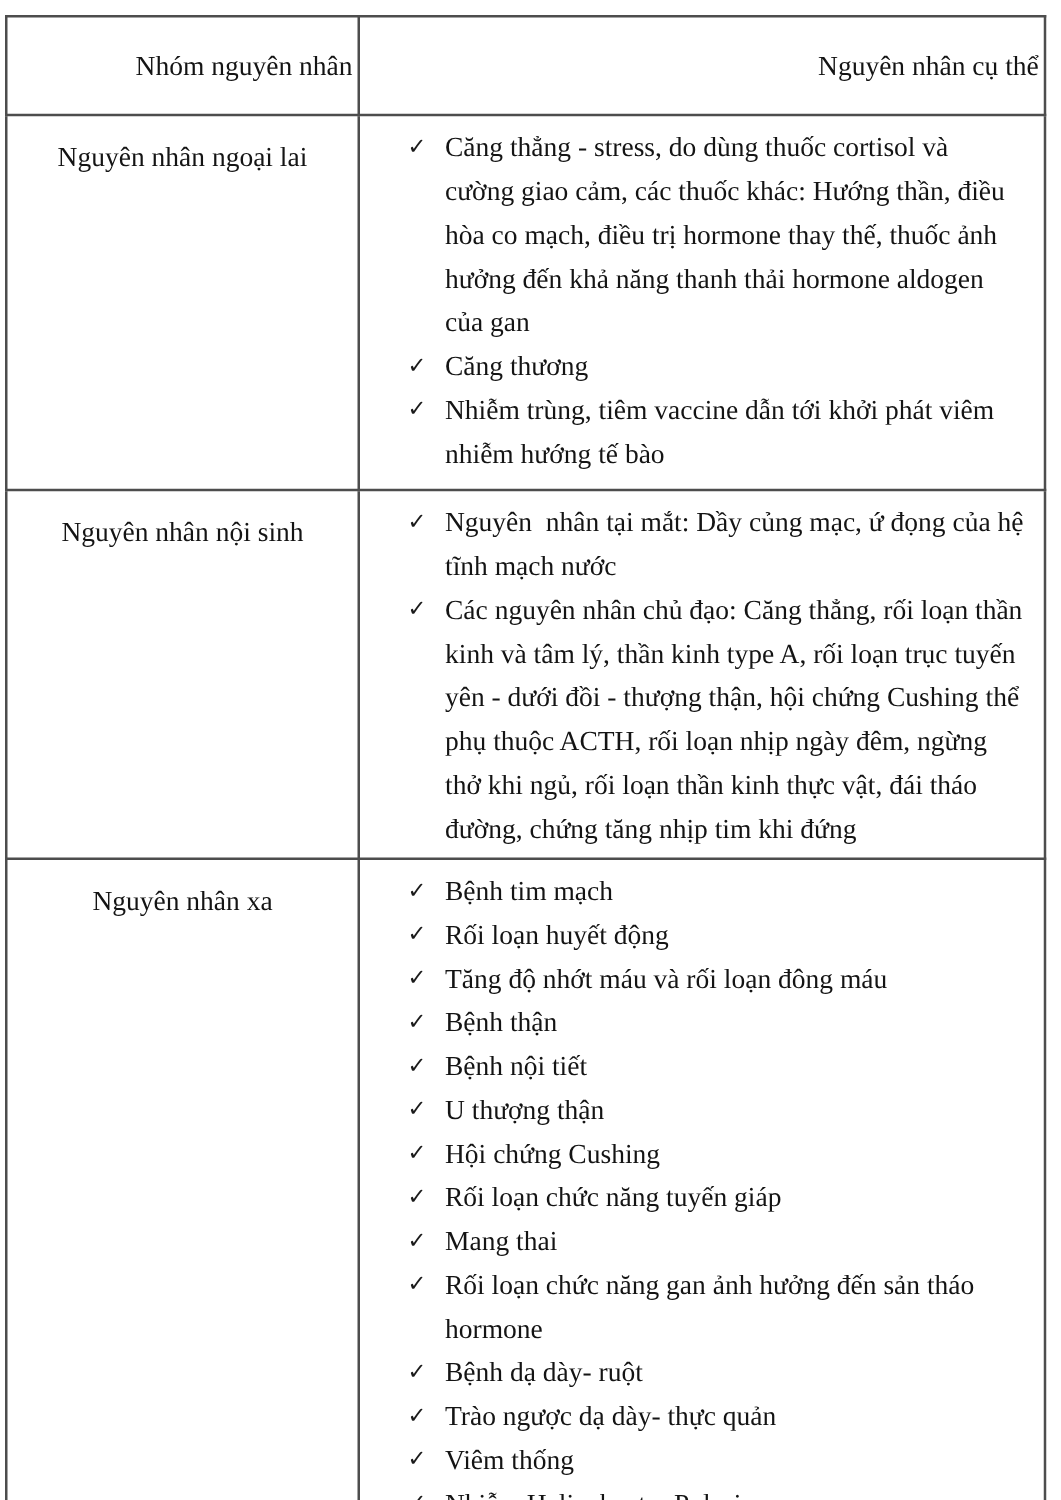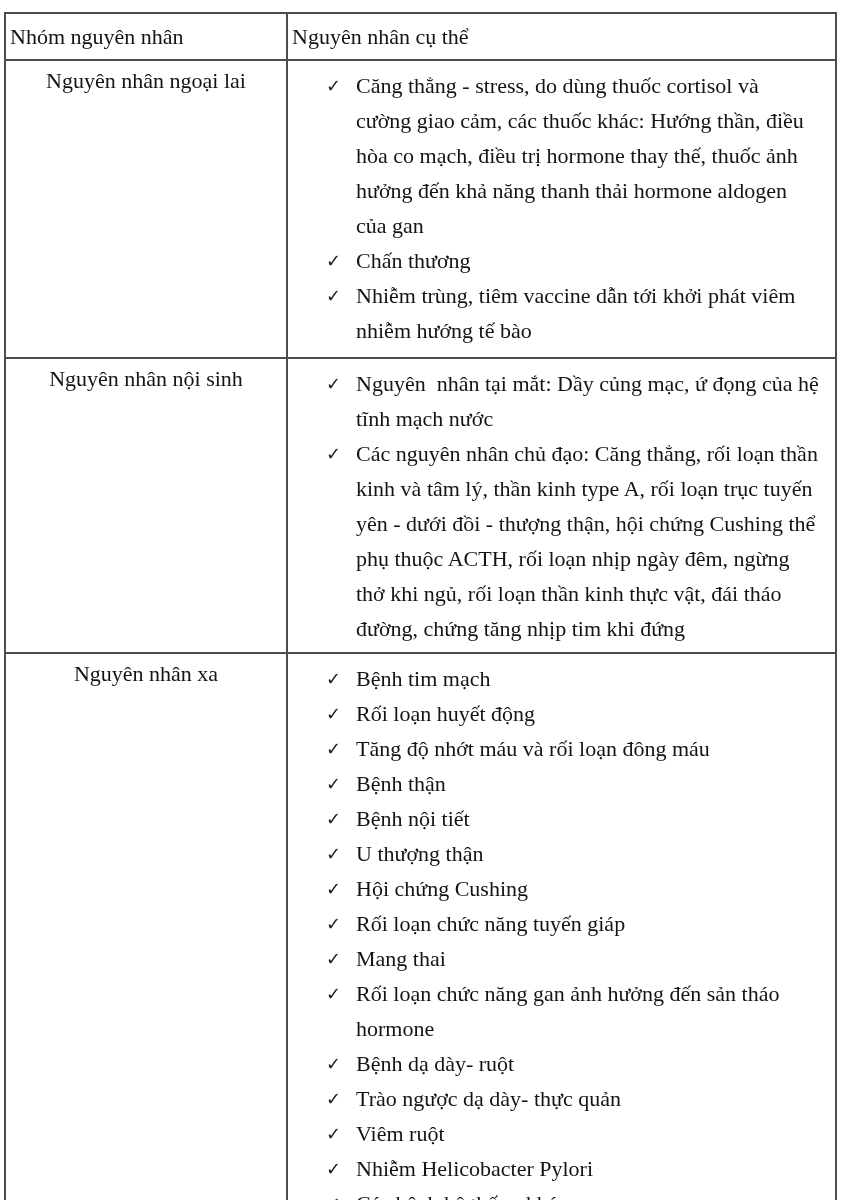--- a/index.html
+++ b/index.html
@@ -30,27 +30,27 @@
     font-weight: normal;
     font-size: 22px;
     line-height: 35px;
     padding: 0;
   }
   col.col-group { width: 282px; }
   col.col-detail { width: 549px; }
 
   tr.header-row th {
     height: 41px;
-    text-align: left;
+    text-align: right;
     vertical-align: middle;
-    padding: 2px 4px;
+    padding: 18px 4px;
   }
   td.group-cell {
     text-align: center;
-    padding-top: 2px;
+    padding-top: 15px;
   }
   td.detail-cell {
     padding-top: 7px;
     padding-bottom: 6px;
   }
   tr.row-exogenous td  { height: 283px; }
   tr.row-endogenous td { height: 276px; margin-left: 33px; }
   tr.row-distant td    { height: 555px; }
 
   .item {
@@ -88,21 +88,21 @@
 
     <tr class="row-exogenous">
       <td class="group-cell">Nguyên nhân ngoại lai</td>
       <td class="detail-cell">
         <div class="item">
           <span class="check">✓</span>
           <span class="item-text">Căng thẳng - stress, do dùng thuốc cortisol và cường giao cảm, các thuốc khác: Hướng thần, điều hòa co mạch, điều trị hormone thay thế, thuốc ảnh hưởng đến khả năng thanh thải hormone aldogen của gan</span>
         </div>
         <div class="item">
           <span class="check">✓</span>
-          <span class="item-text">Chấn thương</span>
+          <span class="item-text">Căng thương</span>
         </div>
         <div class="item">
           <span class="check">✓</span>
           <span class="item-text">Nhiễm trùng, tiêm vaccine dẫn tới khởi phát viêm nhiễm hướng tế bào</span>
         </div>
       </td>
     </tr>
 
     <tr class="row-endogenous">
       <td class="group-cell">Nguyên nhân nội sinh</td>
@@ -164,21 +164,21 @@
         <div class="item">
           <span class="check">✓</span>
           <span class="item-text">Bệnh dạ dày- ruột</span>
         </div>
         <div class="item">
           <span class="check">✓</span>
           <span class="item-text">Trào ngược dạ dày- thực quản</span>
         </div>
         <div class="item">
           <span class="check">✓</span>
-          <span class="item-text">Viêm ruột</span>
+          <span class="item-text">Viêm thống</span>
         </div>
         <div class="item">
           <span class="check">✓</span>
           <span class="item-text">Nhiễm Helicobacter Pylori</span>
         </div>
         <div class="item">
           <span class="check">✓</span>
           <span class="item-text">Các bệnh hệ thống khác</span>
         </div>
       </td>

